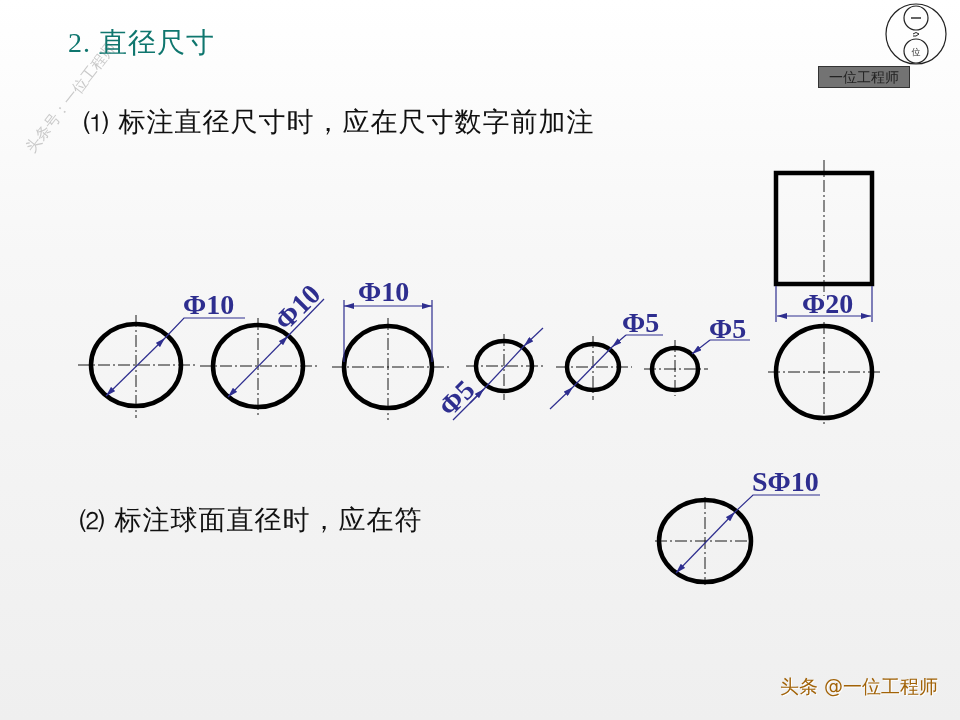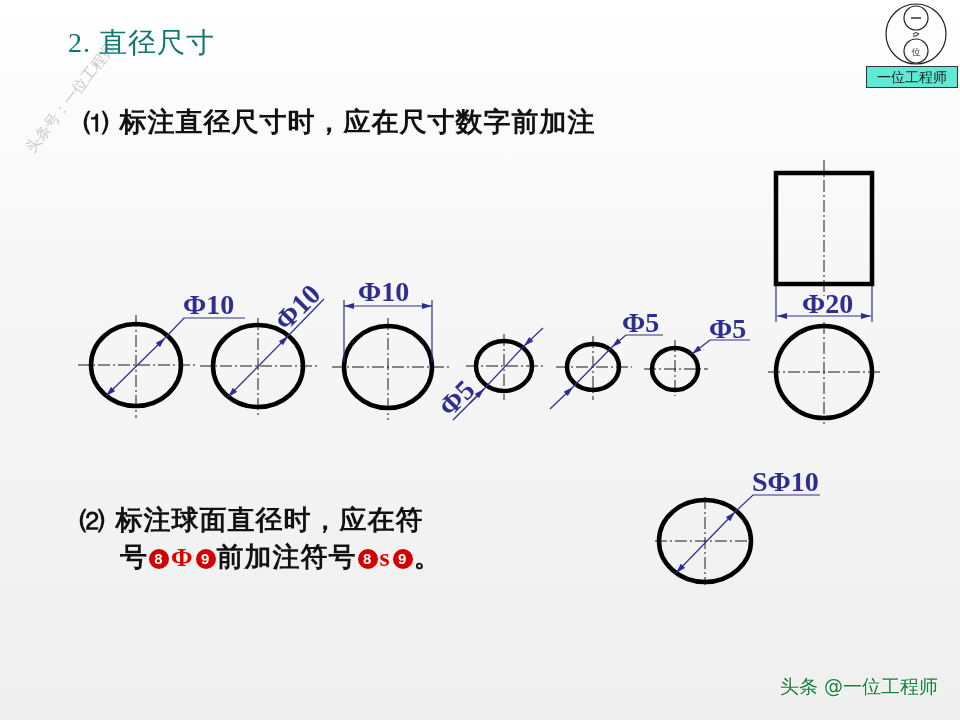--- a/index.html
+++ b/index.html
@@ -10,42 +10,41 @@
   }
   .abs { position: absolute; }
   .title {
     left: 68px; top: 24px; font-size: 28px; color: #0f766e; letter-spacing: 1px;
     font-family: "Liberation Serif", "DejaVu Serif", serif;
   }
   .title .num { font-family: "Liberation Serif", serif; }
   .para {
     font-size: 27px; color: #111; line-height: 36px; letter-spacing: 1px;
     font-family: "DejaVu Serif", "Liberation Serif", serif;
-    font-weight: bold;
   }
   .para .mark { font-family: "Liberation Serif", serif; font-size: 24px; }
   .badge {
     display: inline-block; width: 20px; height: 20px; border-radius: 50%;
     background: #d40000; color: #fff; font-size: 15px; line-height: 20px;
     text-align: center; vertical-align: 2px; font-family: "Liberation Sans", sans-serif;
     margin: 0 1px;
   }
   .sym { color: #e00000; font-family: "Liberation Serif", serif; font-size: 26px; margin: 0 1px; }
   .logo-box {
-    left: 866px; top: 66px; width: 90px; height: 20px; border: 1.5px solid #333;
-    background: #5eead4; font-size: 14px; text-align: center; line-height: 20px; color: #222;
+    left: 818px; top: 66px; width: 90px; height: 20px; border: 1.5px solid #333;
+    background: #737373; font-size: 14px; text-align: center; line-height: 20px; color: #222;
     font-family: "DejaVu Sans", sans-serif;
   }
   .watermark {
     left: 10px; top: 70px; transform: rotate(-52deg); transform-origin: left top;
     font-size: 15px; color: #c9c9c9; font-family: "DejaVu Sans", sans-serif;
     white-space: nowrap; left: 22px; top: 145px;
   }
   .footer {
-    right: 22px; top: 674px; font-size: 19px; color: #15803d;
+    right: 22px; top: 674px; font-size: 19px; color: #a16207;
     font-family: "DejaVu Sans", sans-serif;
     text-shadow: 1px 1px 0 #fff;
   }
   svg text { font-family: "Liberation Serif", "DejaVu Serif", serif; font-weight: bold; }
 </style>
 </head>
 <body>
 
 <div class="abs watermark">头条号：一位工程师</div>
 
@@ -58,23 +57,20 @@
   <div>
     <span class="mark">⑴</span>
     <span>标注直径尺寸时，应在尺寸数字前加注</span>
   </div>
 </div>
 
 <div class="abs para" style="left:80px; top:502px;">
   <div>
     <span class="mark">⑵</span>
     <span>标注球面直径时，应在符</span>
-  </div>
-  <div style="padding-left:40px;">
-    <span>号</span><span class="badge">8</span><span class="sym">Φ</span><span class="badge">9</span><span>前加注符号</span><span class="badge">8</span><span class="sym">s</span><span class="badge">9</span><span>。</span>
   </div>
 </div>
 
 <svg class="abs" style="left:880px; top:2px;" width="72" height="66">
   <ellipse cx="36" cy="32" rx="30" ry="30" fill="none" stroke="#222" stroke-width="1.2"></ellipse>
   <circle cx="36" cy="16" r="12" fill="none" stroke="#222" stroke-width="1.2"></circle>
   <circle cx="36" cy="49" r="12" fill="none" stroke="#222" stroke-width="1.2"></circle>
   <line x1="31" y1="16" x2="41" y2="16" stroke="#222" stroke-width="1.4"></line>
   <path d="M33 32 q3 -3 6 0 q-3 3 -6 2" fill="none" stroke="#222" stroke-width="1"></path>
   <text x="36" y="53" font-size="9" text-anchor="middle" fill="#222" style="font-weight:normal;font-family:'DejaVu Sans',sans-serif">位</text>

